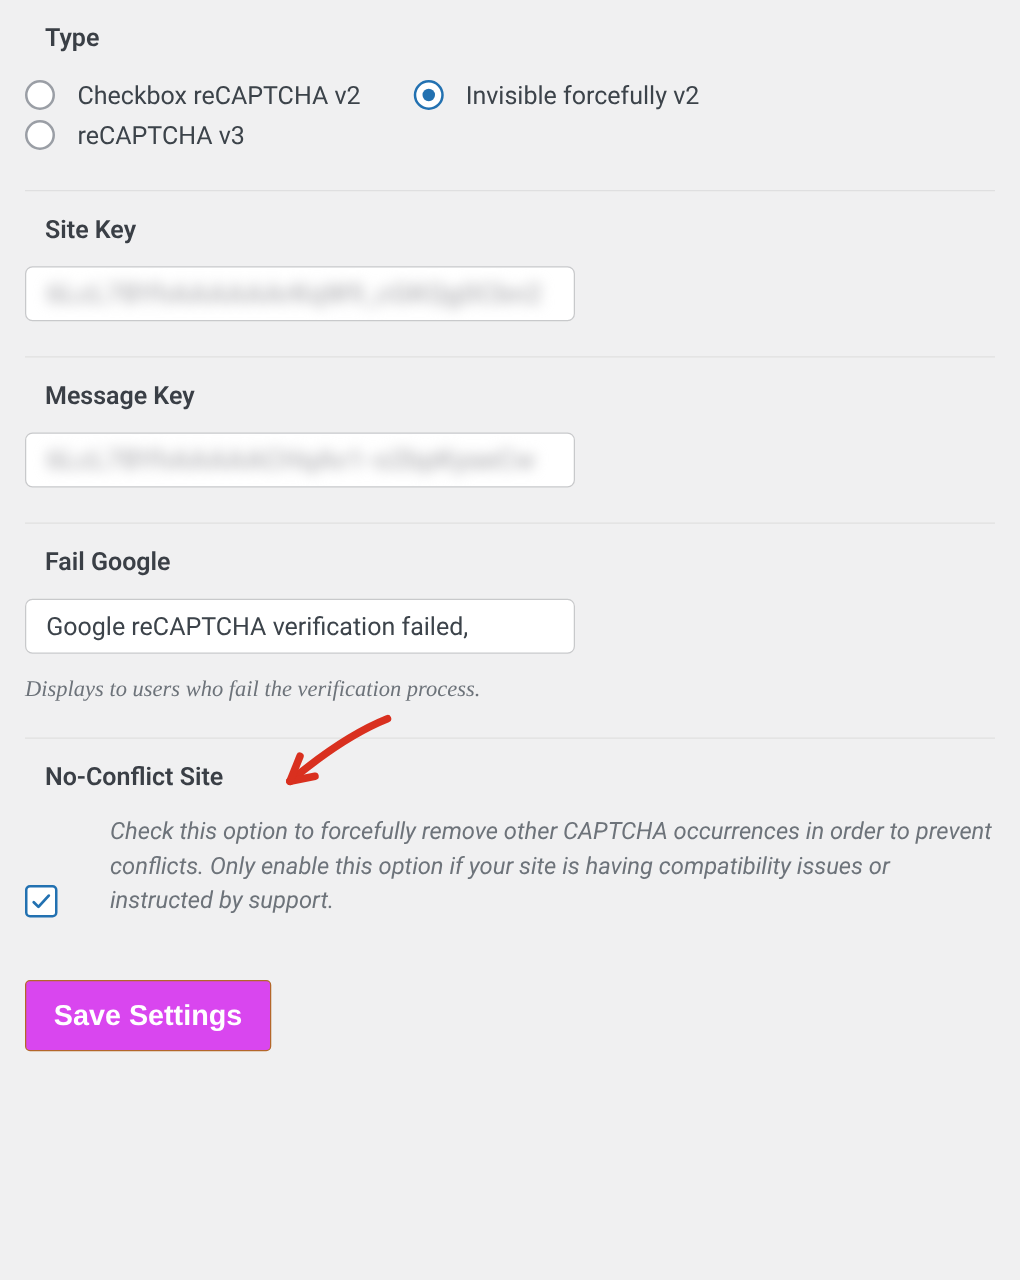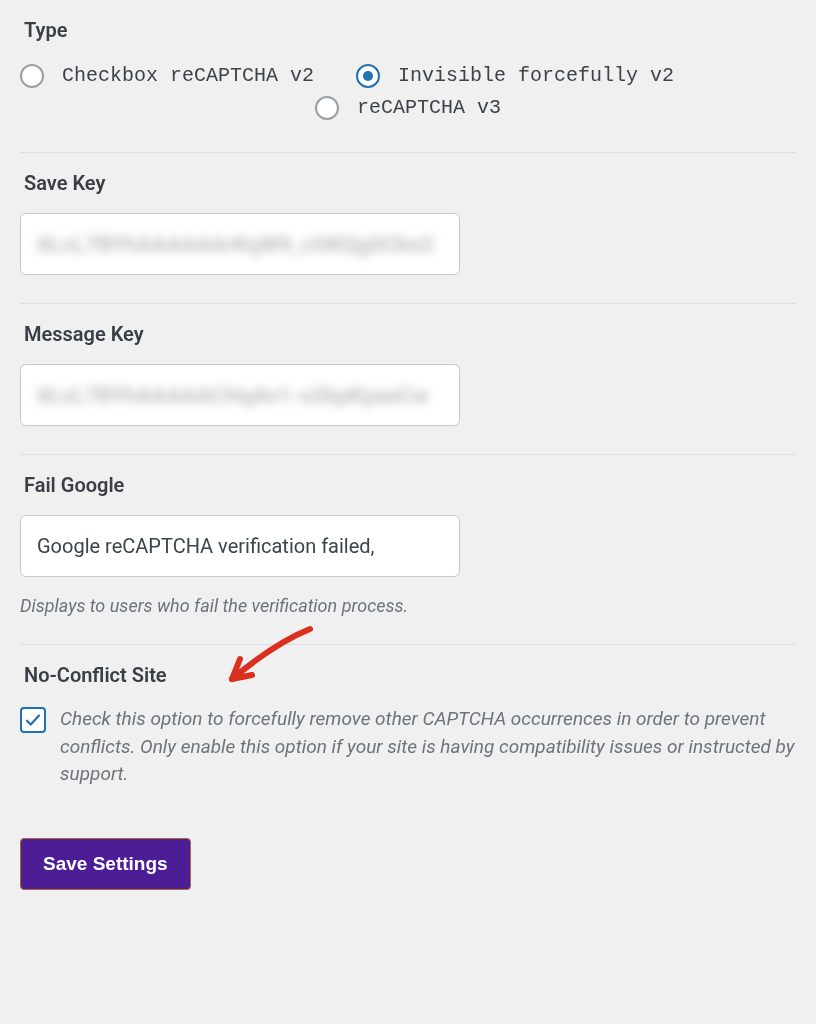--- a/index.html
+++ b/index.html
@@ -18,47 +18,45 @@
     padding: 0 20px 20px 20px;
   }
 
   .section {
     padding: 18px 0 28px 0;
     border-bottom: 1px solid #dfdfe0;
   }
   .section.last { border-bottom: none; padding-bottom: 40px; }
 
   .section h3 {
-    margin: 0 0 18px 4px;
+    margin: 0 0 18px 16px;
     font-size: 20px;
     font-weight: 600;
     color: #3a3f46;
   }
 
   
   .radio-row {
     display: flex;
     flex-wrap: wrap;
     align-items: center;
     gap: 0;
   }
   .radio-opt {
     display: inline-flex;
     align-items: center;
     font-size: 20px;
     color: #3c434a;
     cursor: pointer;
     line-height: 32px;
-    font-family: Liberation Mono, monospace;
   }
   .radio-opt + .radio-opt { margin-left: 42px; }
   .radio-opt.break-before {
     margin-left: 0 !important;
     flex-basis: 100%;
-    justify-content: center;
   }
   .radio-opt .circle {
     width: 24px;
     height: 24px;
     border: 2px solid #9a9ea5;
     border-radius: 50%;
     margin-right: 18px;
     flex-shrink: 0;
     display: inline-flex;
     align-items: center;
@@ -73,21 +71,21 @@
     width: 10px;
     height: 10px;
     background: #2271b1;
     border-radius: 50%;
   }
 
   
   .text-input {
     width: 440px;
     max-width: 100%;
-    height: 62px;
+    height: 44px;
     padding: 0 16px;
     font-size: 20px;
     color: #3c434a;
     background: #fff;
     border: 1px solid #c8c9cb;
     border-radius: 6px;
     outline: none;
     display: flex;
     align-items: center;
     overflow: hidden;
@@ -99,26 +97,28 @@
     letter-spacing: 0px;
     font-weight: 700;
     font-size: 22px;
   }
 
   .helper {
     margin: 18px 0 0 0;
     font-size: 18px;
     font-style: italic;
     color: #6d737a;
+    font-family: Liberation Serif, serif;
   }
 
   
   .check-row {
     display: flex;
-    align-items: flex-start;
+    align-items: flex-end;
+    gap: 28px;
   }
   .check-box {
     width: 26px;
     height: 26px;
     flex-shrink: 0;
     border: 2px solid #2271b1;
     border-radius: 4px;
     background: #fff;
     margin-right: 14px;
     margin-top: 2px;
@@ -153,25 +153,25 @@
     top: -40px;
     width: 100px;
     height: 70px;
     pointer-events: none;
   }
 
   
   .save-btn {
     display: inline-block;
     padding: 14px 22px;
-    background: #4c1d95;
+    background: #d946ef;
     border: 1px solid #b3672a;
     border-radius: 4px;
     color: #fff;
-    font-size: 19px;
+    font-size: 23px;
     font-weight: 600;
     cursor: pointer;
     margin-top: 10px;
   }
 </style>
 </head>
 <body>
 
 <div class="page">
 
@@ -189,21 +189,21 @@
       </label>
       <label class="radio-opt break-before">
         <span class="circle"></span>
         <span>reCAPTCHA v3</span>
       </label>
     </div>
   </div>
 
   
   <div class="section">
-    <h3>Save Key</h3>
+    <h3>Site Key</h3>
     <div class="text-input blurred">
       <span>6LcL7BYhAAAAAArKqW9_cGKQg0Cbn2</span>
     </div>
   </div>
 
   
   <div class="section">
     <h3>Message Key</h3>
     <div class="text-input blurred">
       <span>6LcL7BYhAAAAACHqAv1-o2bpKyaeCw</span>

